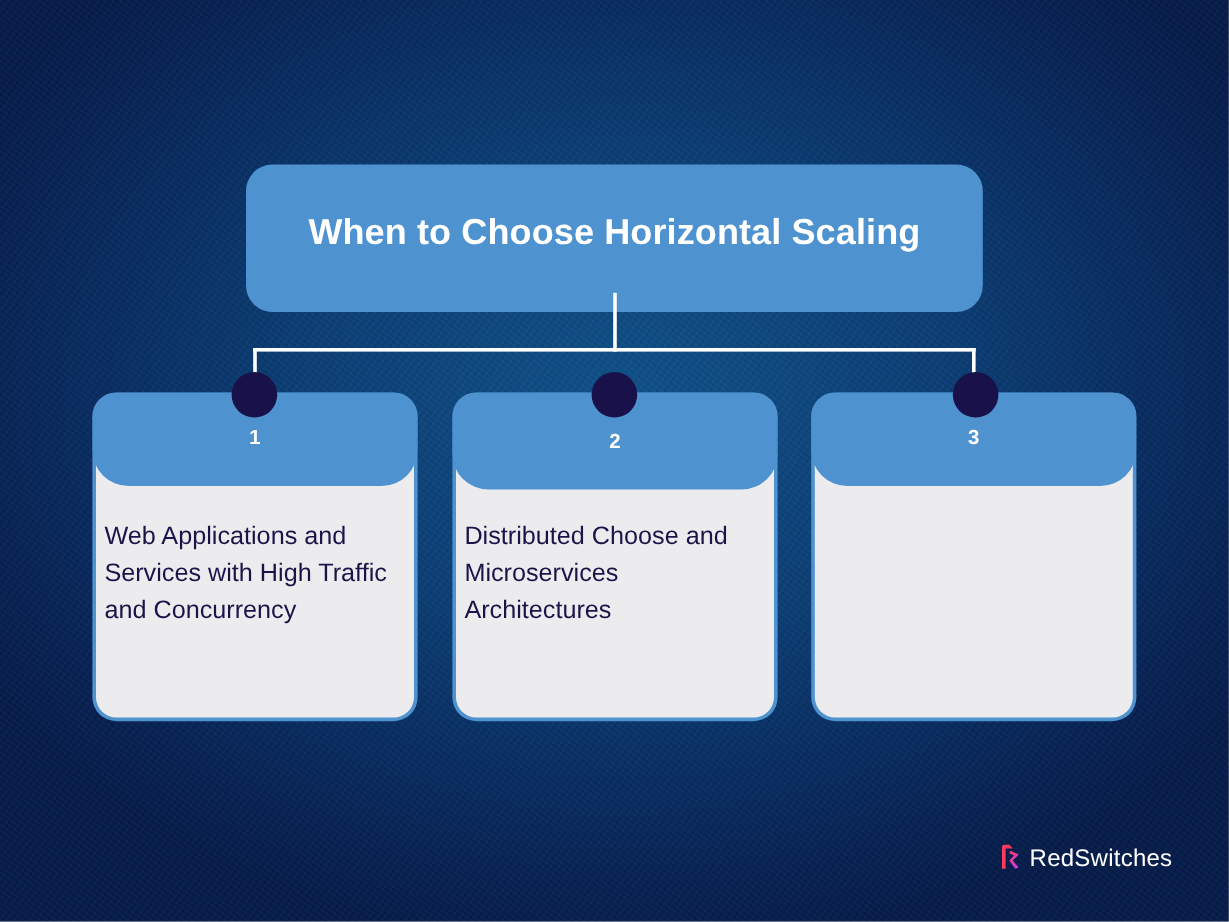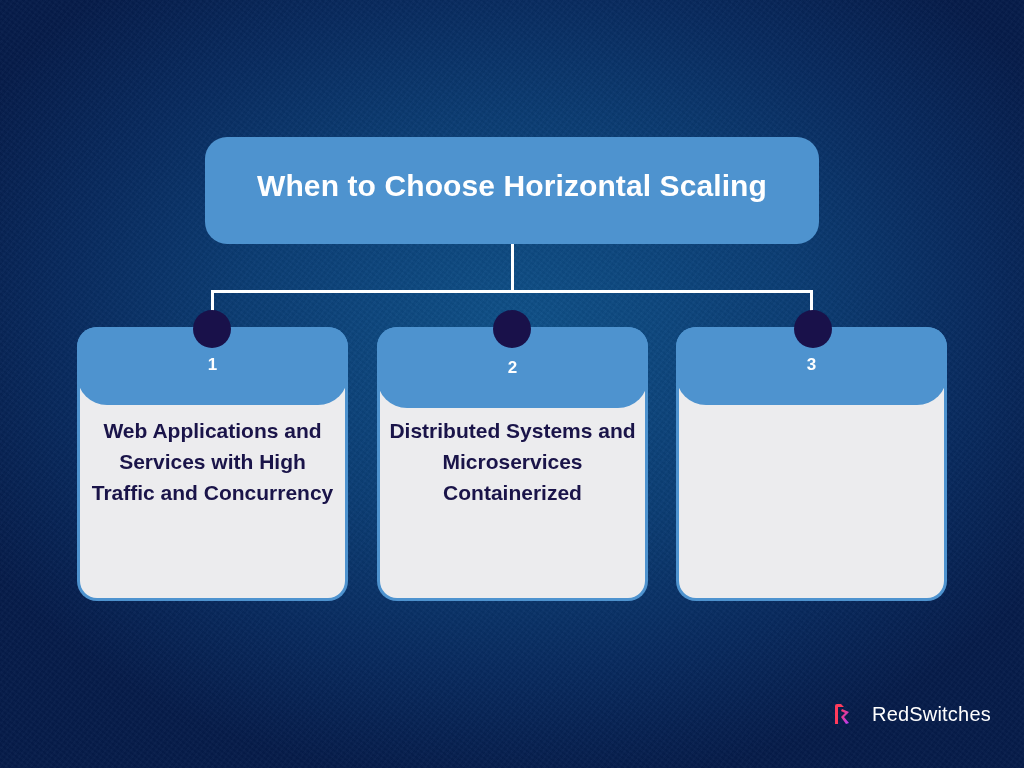--- a/index.html
+++ b/index.html
@@ -9,21 +9,21 @@
     background:
       radial-gradient(ellipse 620px 460px at 520px 330px, #0f5189 0%, #0b3d74 45%, #082a5e 75%, #061c4a 100%);
   }
   .noise {
     position: absolute; inset: 0; pointer-events: none;
     background-image:
       repeating-linear-gradient(37deg, rgba(255,255,255,0.015) 0 2px, rgba(0,0,0,0.02) 2px 4px),
       repeating-linear-gradient(-53deg, rgba(0,0,0,0.025) 0 3px, rgba(255,255,255,0.01) 3px 5px);
   }
   .title-box {
-    position: absolute; left: 205px; top: 137px; width: 614px; height: 107px;
+    position: absolute; left: 205px; top: 137px; width: 614px; height: 123px;
     background: #4e93cf; border-radius: 22px;
     display: flex; align-items: center; justify-content: center; text-align: right;
   }
   .title-text {
     color: #ffffff; font-weight: bold; font-size: 30px; letter-spacing: 0.1px;
     margin-top: -10px;
   }
   .line { position: absolute; background: #ffffff; }
   .card {
     position: absolute; top: 327px; width: 271px; height: 274px;
@@ -35,29 +35,29 @@
   }
   .card-header-cap {
     position: absolute; left: 0; right: 0; top: 0; height: 78px;
     background: #4e93cf; border-radius: 0 0 30px 30px;
   }
   .card-num {
     position: absolute; left: 0; right: 0; top: 28px; text-align: center;
     color: #ffffff; font-weight: bold; font-size: 17px;
   }
   .card-text {
-    position: absolute; left: 10px; right: 10px; top: 88px; text-align: center;
-    color: #1a1449; font-weight: bold; font-size: 21px; line-height: 31px;
+    position: absolute; left: 10px; right: 10px; top: 104px; 
+    color: #1a1449; font-weight: normal; font-size: 21px; line-height: 31px;
   }
   .dot {
     position: absolute; width: 38px; height: 38px; border-radius: 50%;
     background: #19114a; top: 310px;
   }
   .brand {
-    position: absolute; left: 834px; top: 703px; display: flex; gap: 20px;
+    position: absolute; left: 834px; top: 703px; display: flex; align-items: center; gap: 6px;
   }
   .brand-text { color: #ffffff; font-size: 20px; letter-spacing: 0.2px; }
 </style>
 </head>
 <body>
 
 <div class="noise"></div>
 
 <div class="title-box">
   <span class="title-text">When to Choose Horizontal Scaling</span>
@@ -72,21 +72,21 @@
   <div class="card-body"></div>
   <div class="card-header-cap"></div>
   <div class="card-num">1</div>
   <div class="card-text">Web Applications and Services with High Traffic and Concurrency</div>
 </div>
 
 <div class="card" style="left:377px;">
   <div class="card-body"></div>
   <div class="card-header-cap" style="height:81px;"></div>
   <div class="card-num" style="top:31px;">2</div>
-  <div class="card-text">Distributed Systems and Microservices Containerized</div>
+  <div class="card-text">Distributed Choose and Microservices Architectures</div>
 </div>
 
 <div class="card" style="left:676px;">
   <div class="card-body"></div>
   <div class="card-header-cap"></div>
   <div class="card-num">3</div>
 </div>
 
 <div class="dot" style="left:193px;"></div>
 <div class="dot" style="left:493px;"></div>

